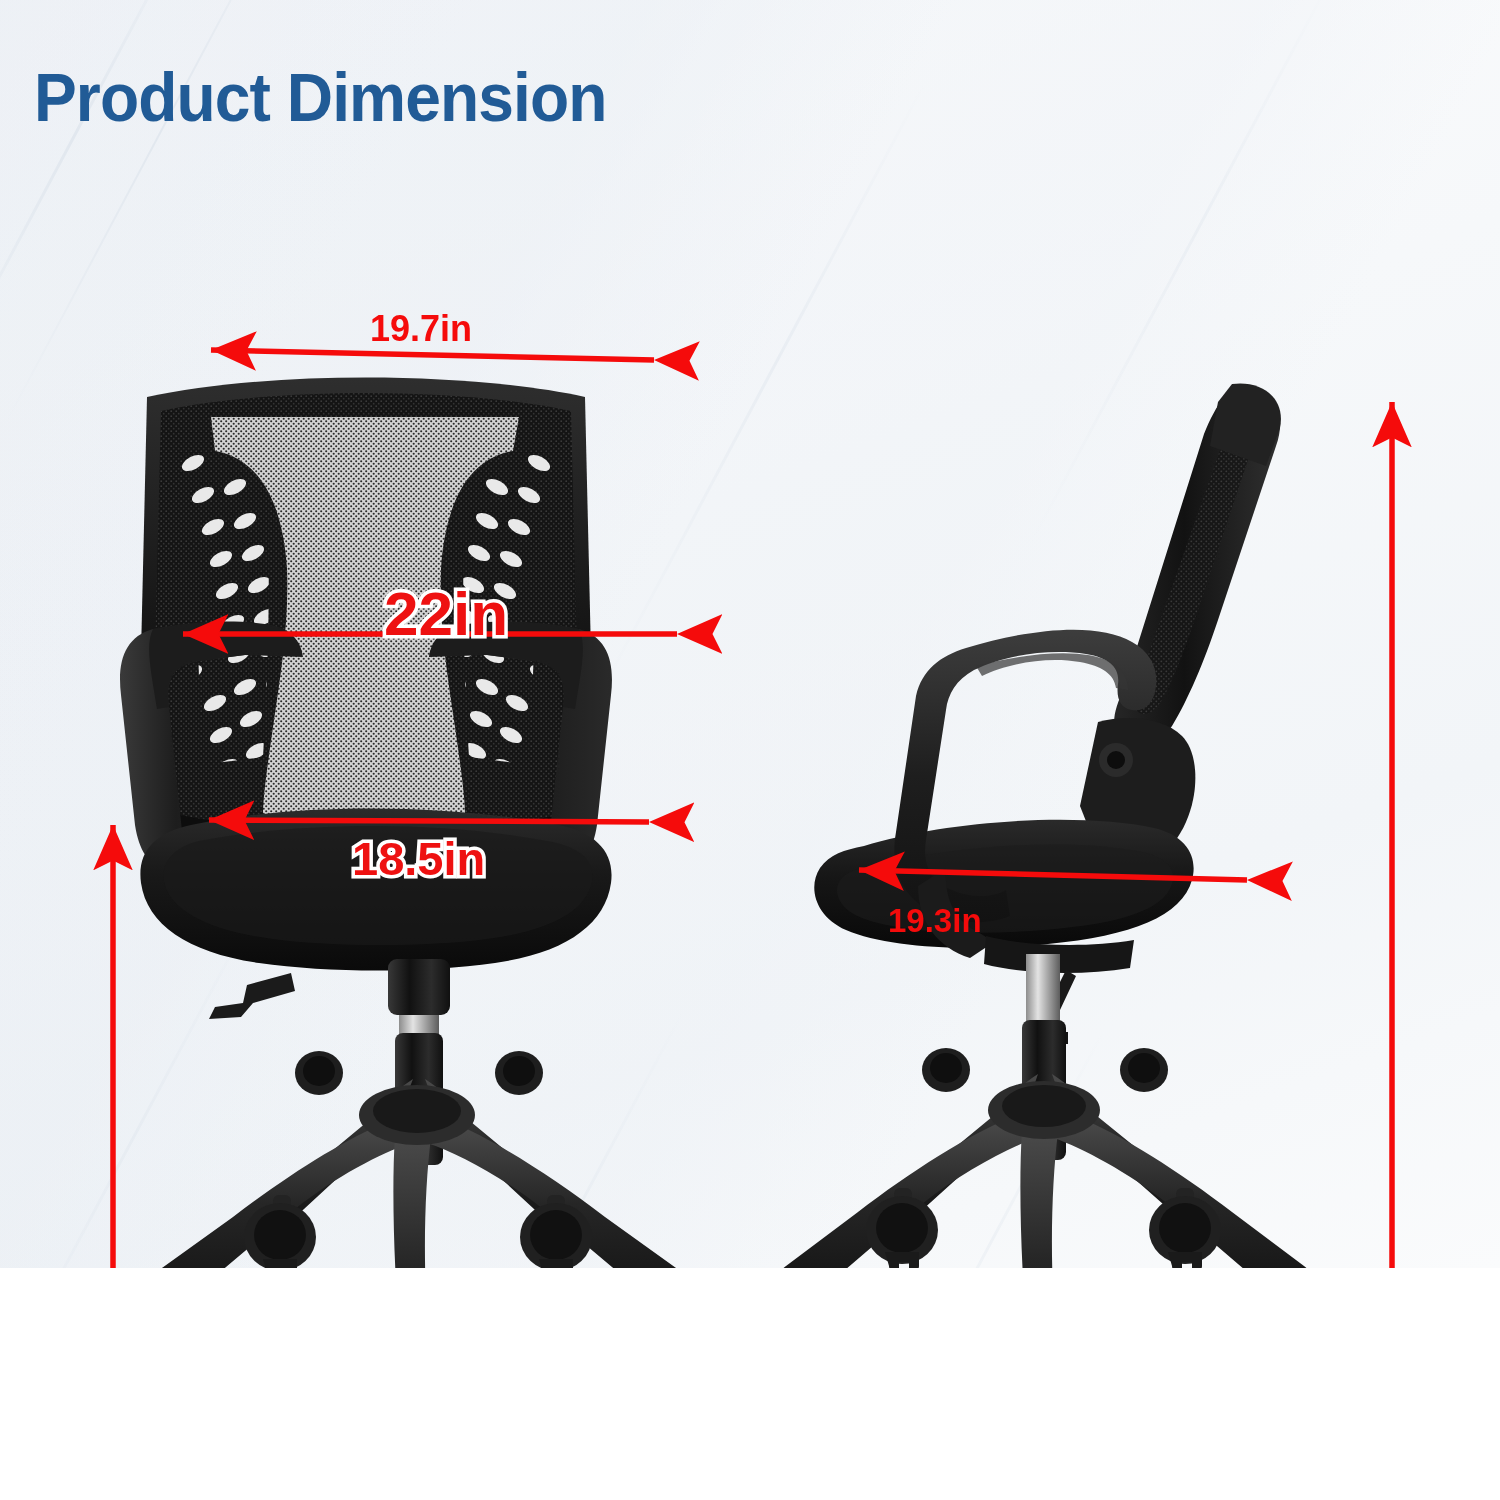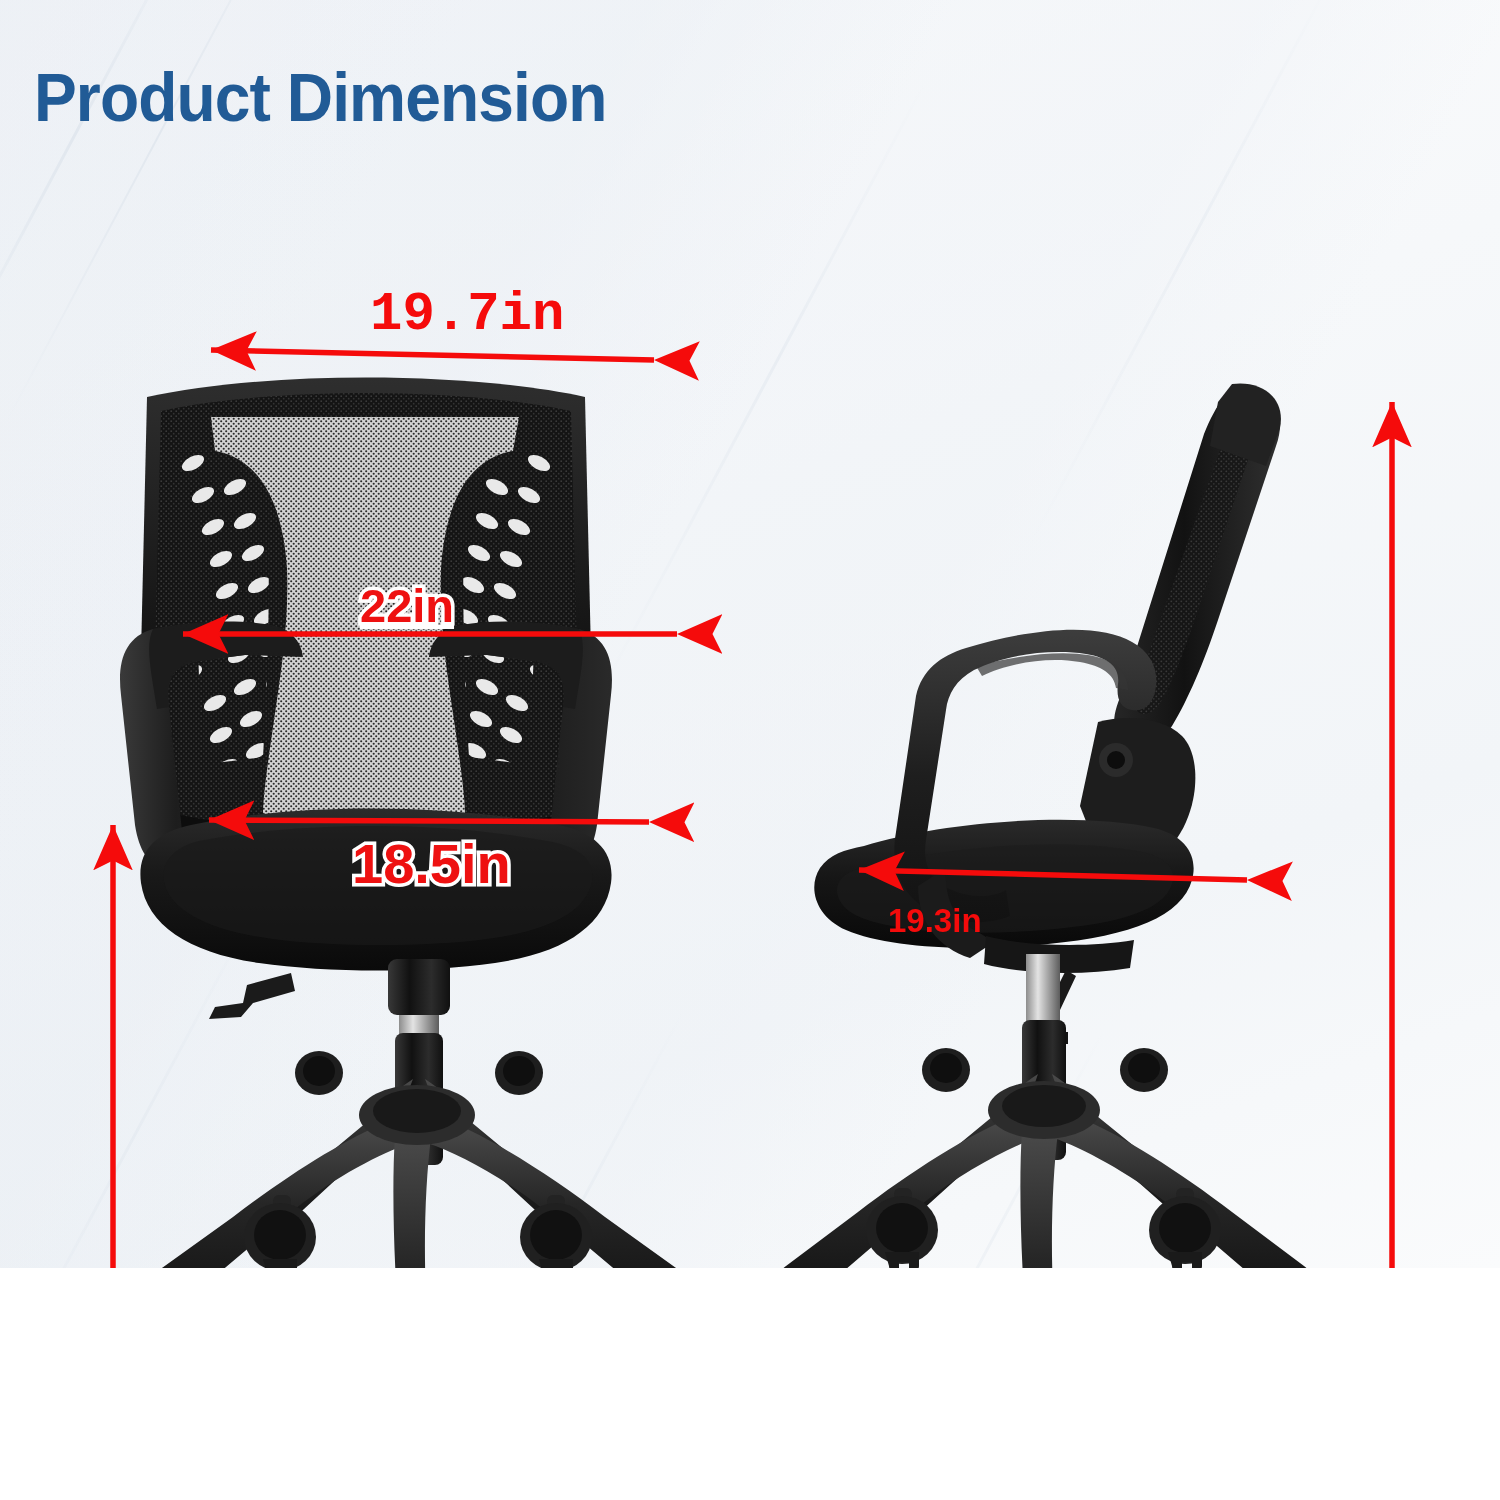--- a/index.html
+++ b/index.html
@@ -348,31 +348,31 @@
     <defs>
       <marker id="aL" viewBox="0 0 12 12" refX="11" refY="6" markerWidth="9" markerHeight="9" orient="auto-start-reverse">
         <path d="M11,6 L0,1.2 L2.4,6 L0,10.8 Z" fill="#f50b0b"></path>
       </marker>
       <marker id="aR" viewBox="0 0 12 12" refX="1" refY="6" markerWidth="9" markerHeight="9" orient="auto">
         <path d="M1,6 L12,1.2 L9.6,6 L12,10.8 Z" fill="#f50b0b"></path>
       </marker>
     </defs>
     <line x1="11" y1="10" x2="454" y2="20" stroke="#f50b0b" stroke-width="5.5" marker-start="url(#aL)" marker-end="url(#aR)"></line>
   </svg>
-  <div class="dim" style="left:370px;top:284px;font-size:54px;font-family:Liberation Mono, monospace;">19.7in</div>
+  <div class="dim" style="left:370px;top:308px;font-size:36px;">19.7in</div>
 
   <svg class="arrowsvg" style="left:172px;top:622px;" width="518" height="24">
     <line x1="11" y1="12" x2="505" y2="12" stroke="#f50b0b" stroke-width="5.5" marker-start="url(#aL)" marker-end="url(#aR)"></line>
   </svg>
-  <div class="dim stroked" style="left:360px;top:578px;font-size:47px;text-decoration:underline;">22in</div>
+  <div class="dim stroked" style="left:384px;top:578px;font-size:62px;">22in</div>
 
   <svg class="arrowsvg" style="left:198px;top:808px;" width="464" height="24">
     <line x1="11" y1="12" x2="451" y2="14" stroke="#f50b0b" stroke-width="5.5" marker-start="url(#aL)" marker-end="url(#aR)"></line>
   </svg>
-  <div class="dim stroked" style="left:352px;top:831px;font-size:56px;">18.5in</div>
+  <div class="dim stroked" style="left:352px;top:831px;font-size:47px;">18.5in</div>
 
   <svg class="arrowsvg" style="left:100px;top:815px;" width="28" height="492">
     <defs>
       <marker id="aU" viewBox="0 0 12 12" refX="11" refY="6" markerWidth="9" markerHeight="9" orient="auto-start-reverse">
         <path d="M11,6 L0,1.2 L2.4,6 L0,10.8 Z" fill="#f50b0b"></path>
       </marker>
       <marker id="aD" viewBox="0 0 12 12" refX="1" refY="6" markerWidth="9" markerHeight="9" orient="auto">
         <path d="M1,6 L12,1.2 L9.6,6 L12,10.8 Z" fill="#f50b0b"></path>
       </marker>
     </defs>

